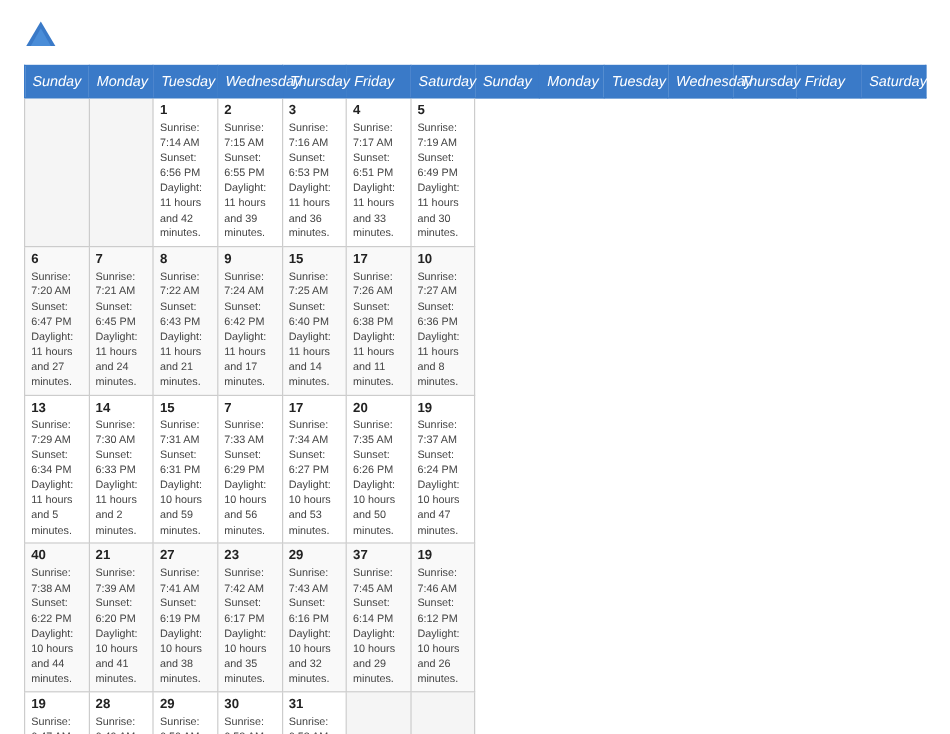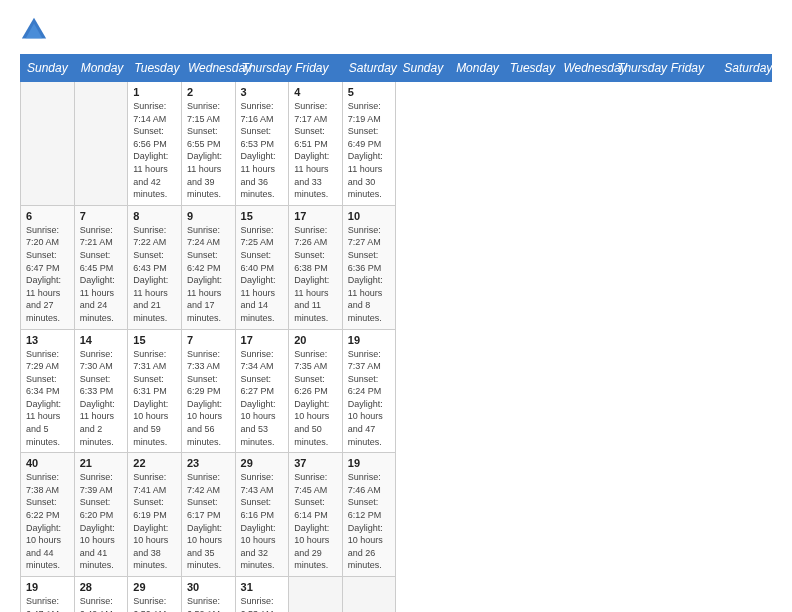--- a/index.html
+++ b/index.html
@@ -222,21 +222,21 @@
       <tr>
         <td>
           <span class="day-number">40</span>
           <span class="day-info">Sunrise: 7:38 AM<br>Sunset: 6:22 PM<br>Daylight: 10 hours and 44 minutes.</span>
         </td>
         <td>
           <span class="day-number">21</span>
           <span class="day-info">Sunrise: 7:39 AM<br>Sunset: 6:20 PM<br>Daylight: 10 hours and 41 minutes.</span>
         </td>
         <td>
-          <span class="day-number">22</span>
+          <span class="day-number">27</span>
           <span class="day-info">Sunrise: 7:41 AM<br>Sunset: 6:19 PM<br>Daylight: 10 hours and 38 minutes.</span>
         </td>
         <td>
           <span class="day-number">23</span>
           <span class="day-info">Sunrise: 7:42 AM<br>Sunset: 6:17 PM<br>Daylight: 10 hours and 35 minutes.</span>
         </td>
         <td>
           <span class="day-number">29</span>
           <span class="day-info">Sunrise: 7:43 AM<br>Sunset: 6:16 PM<br>Daylight: 10 hours and 32 minutes.</span>
         </td>

